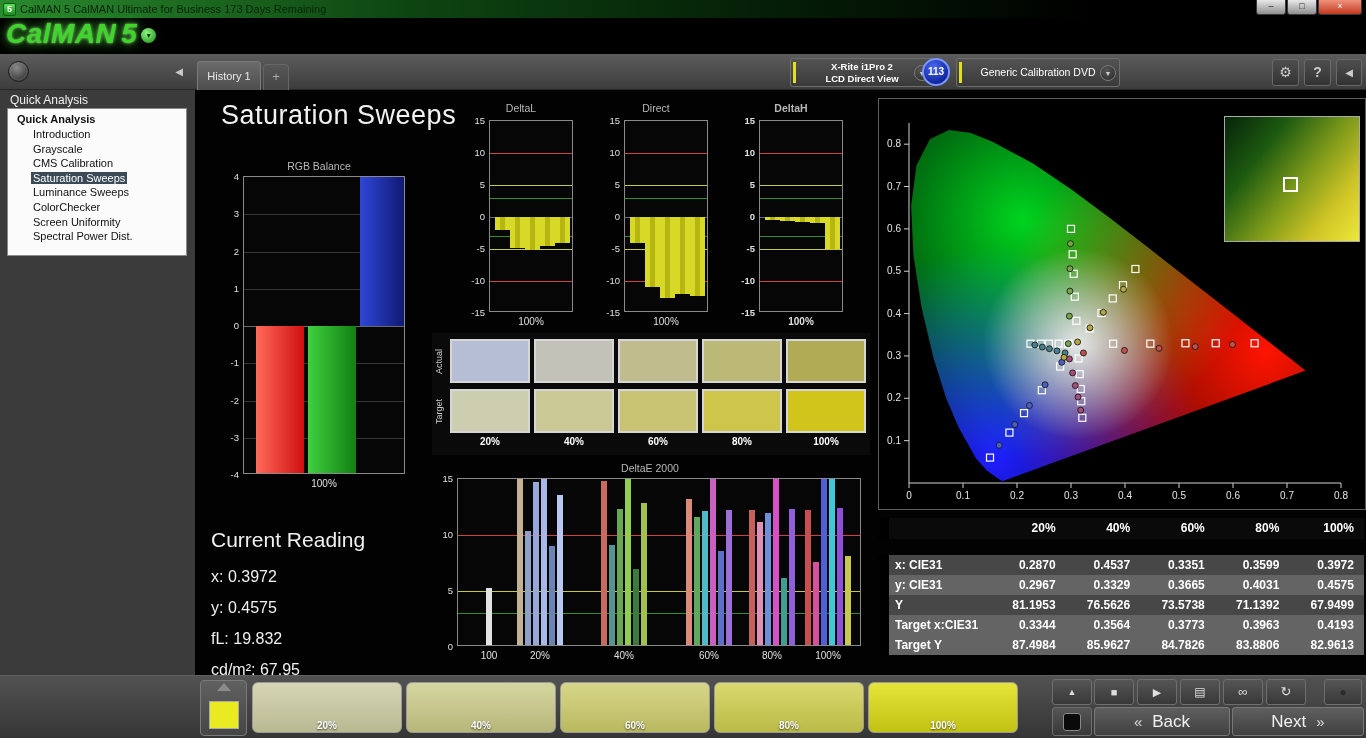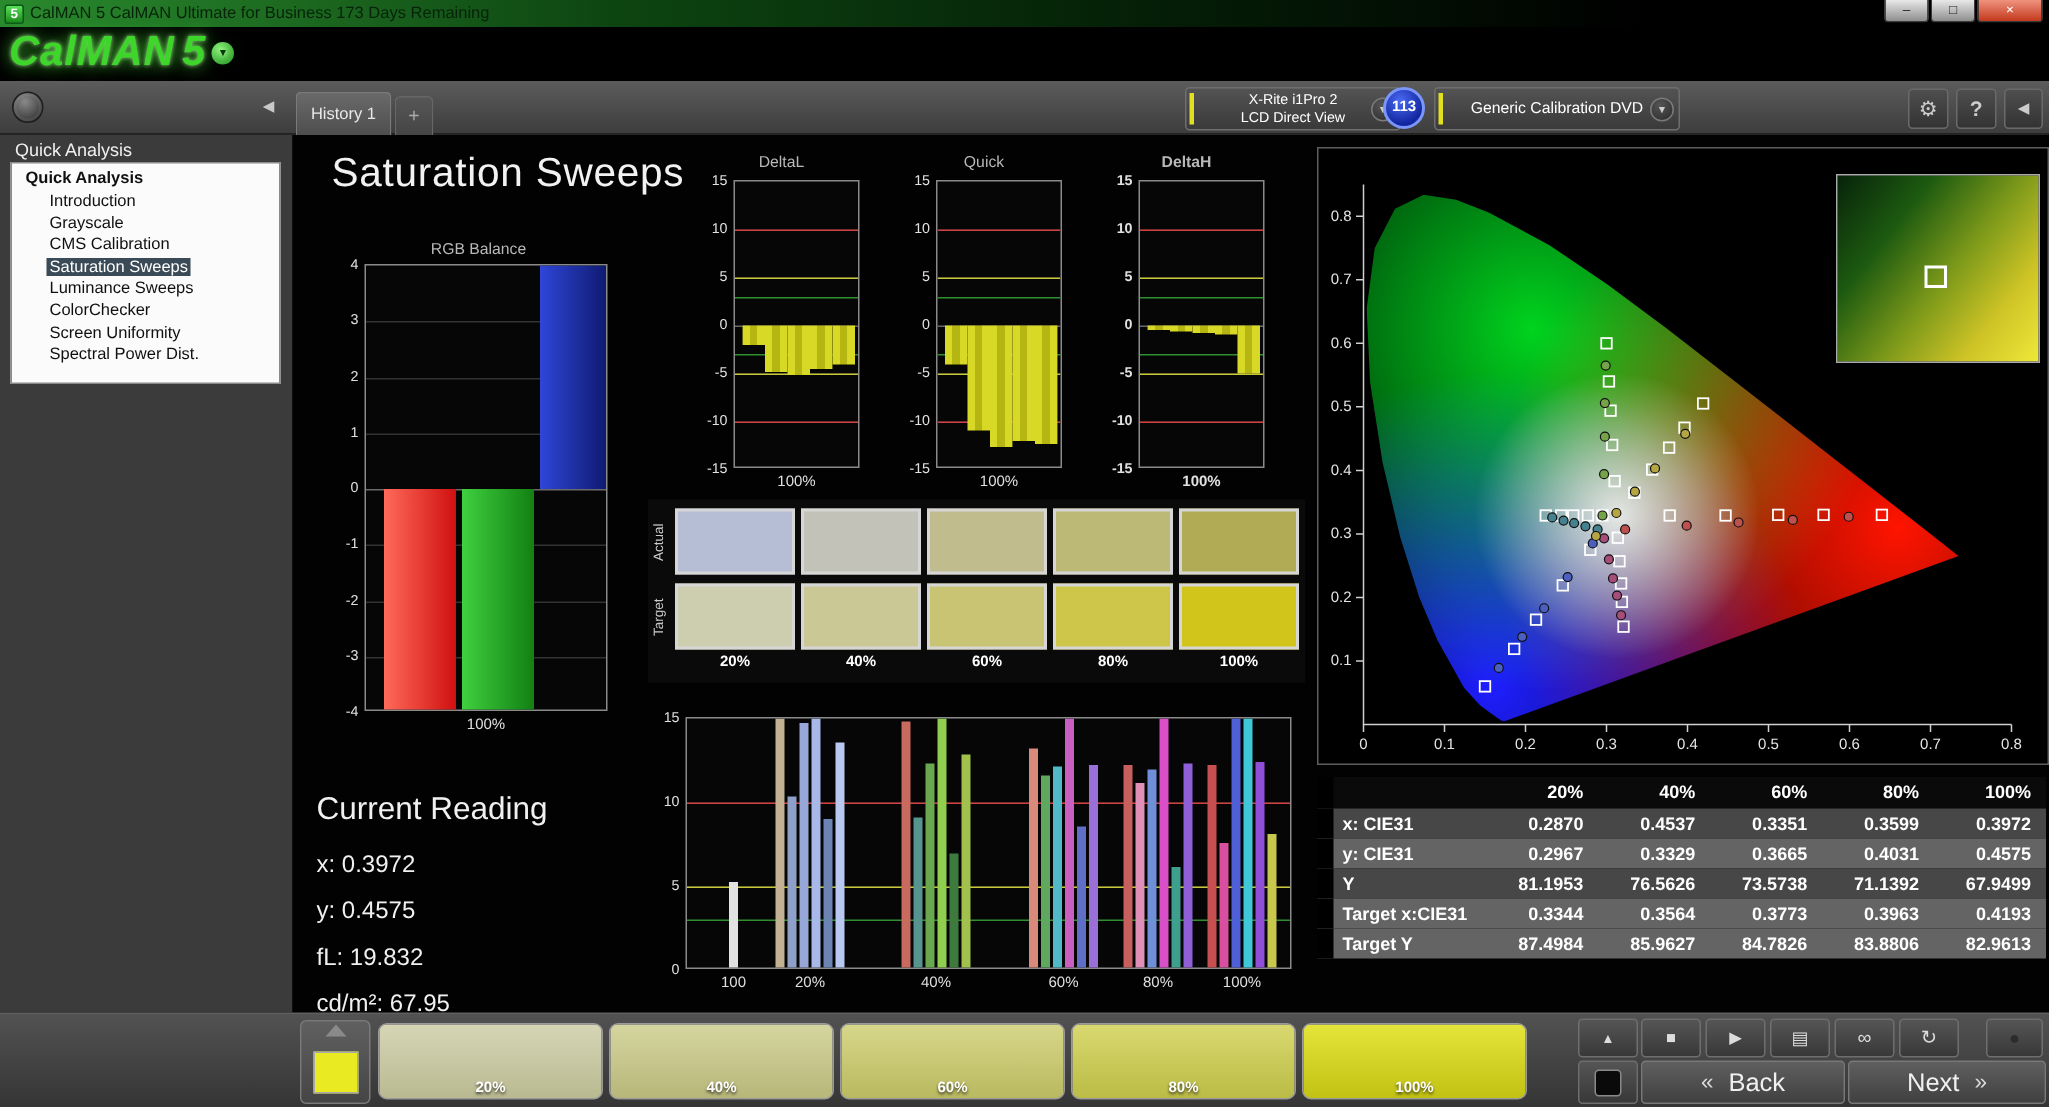--- a/index.html
+++ b/index.html
@@ -44,21 +44,21 @@
     border-radius:4px 4px 0 0; color:#e8e8e8; font-size:11px; text-align:center; line-height:28px; }
   .tab-add { position:absolute; left:263px; top:10px; width:26px; height:26px;
     background:linear-gradient(#565656,#454545); border:1px solid #666; border-bottom:none;
     border-radius:4px 4px 0 0; color:#aaa; font-size:13px; text-align:center; line-height:24px; }
   .dd { position:absolute; top:4px; height:29px; background:linear-gradient(#535353,#3a3a3a);
     border:1px solid #6e6e6e; border-radius:3px; color:#fff; text-align:center; }
   .dd .accent { position:absolute; left:2px; top:3px; bottom:3px; width:3px; background:#e0e020; }
   .dd .chev { position:absolute; right:3px; top:6px; width:16px; height:16px; border-radius:50%;
     background:radial-gradient(circle at 40% 30%,#555,#2a2a2a); border:1px solid #7a7a7a;
     color:#ccc; font-size:7px; line-height:15px; text-align:center; }
-  .dd-meter { left:790px; width:144px; font-size:9.5px; line-height:12px; padding-top:2px; }
+  .dd-meter { left:790px; width:144px; font-size:9.5px; line-height:12px; padding-top:2px;font-weight:bold; }
   .dd-source { left:956px; width:164px; font-size:10.5px; line-height:27px; }
   .dd-display { left:1128px; width:142px; font-size:10.5px; line-height:27px; }
   .badge { position:absolute; left:922px; top:4px; width:28px; height:28px; border-radius:50%;
     background:radial-gradient(circle at 40% 30%,#4a6af2,#1226a0 70%); border:2px solid #7a96f8;
     color:#fff; font-size:10px; font-weight:bold; text-align:center; line-height:24px; }
   .tool-btn { position:absolute; top:5px; width:27px; height:27px;
     background:linear-gradient(#4e4e4e,#333); border:1px solid #696969; border-radius:3px;
     color:#ccc; text-align:center; }
   #btn-gear { left:1272px; font-size:14px; line-height:25px; }
   #btn-help { left:1304px; font-size:14px; line-height:25px; font-weight:bold; }
@@ -255,21 +255,21 @@
         <div class="ylab" style="left: 0px; width: 22px; top: 13px;">15</div>
         <div class="ylab" style="left: 0px; width: 22px; top: 45px;">10</div>
         <div class="ylab" style="left: 0px; width: 22px; top: 77px;">5</div>
         <div class="ylab" style="left: 0px; width: 22px; top: 109px;">0</div>
         <div class="ylab" style="left: 0px; width: 22px; top: 141px;">-5</div>
         <div class="ylab" style="left: 0px; width: 22px; top: 173px;">-10</div>
         <div class="ylab" style="left: 0px; width: 22px; top: 205px;">-15</div>
         <div class="xlab" style="left: 26px; width: 84px; top: 214px;">100%</div>
       </div>
     <div id="chart-dc" class="chart">
-        <div class="ct">Quick</div>
+        <div class="ct">Direct</div>
         <div class="plot" style="left: 26px; top: 18px; width: 84px; height: 192px;">
           <div class="gline" style="top: 32px;"></div>
           <div class="gline" style="top: 64px;"></div>
           <div class="gline zline" style="top: 96px;"></div>
           <div class="gline" style="top: 128px;"></div>
           <div class="gline" style="top: 160px;"></div>
           <div class="rline" style="top: 32px; background: rgb(208, 64, 64);"></div>
           <div class="rline" style="top: 160px; background: rgb(208, 64, 64);"></div>
           <div class="rline" style="top: 64px; background: rgb(200, 200, 56);"></div>
           <div class="rline" style="top: 128px; background: rgb(200, 200, 56);"></div>
@@ -332,20 +332,21 @@
         <div class="sw" style="left: 186px; top: 56px; background: rgb(201, 196, 116);"></div>
         <div class="sw" style="left: 270px; top: 56px; background: rgb(205, 198, 74);"></div>
         <div class="sw" style="left: 354px; top: 56px; background: rgb(209, 197, 28);"></div>
         <div class="swlab" style="left: 16px;">20%</div>
         <div class="swlab" style="left: 100px;">40%</div>
         <div class="swlab" style="left: 184px;">60%</div>
         <div class="swlab" style="left: 268px;">80%</div>
         <div class="swlab" style="left: 352px;">100%</div>
       </div>
     <div id="chart-de" class="chart">
+        <div class="ct">DeltaE 2000</div>
         <div class="plot" style="left: 24px; top: 16px; width: 404px; height: 168px;">
           <div class="gline" style="top: 56px;"></div>
           <div class="gline" style="top: 112px;"></div>
           <div class="rline" style="top: 56px; background: rgb(208, 64, 64);"></div>
           <div class="rline" style="top: 112px; background: rgb(200, 200, 56);"></div>
           <div class="rline" style="top: 134.4px; background: rgb(47, 143, 47);"></div>
           <div class="bar" style="left: 28px; width: 6px; top: 108.64px; height: 59.36px; background: rgb(226, 226, 226);"></div>
           <div class="bar" style="left: 59px; width: 6px; top: 0px; height: 168px; background: rgb(194, 177, 147);"></div>
           <div class="bar" style="left: 67px; width: 6px; top: 51.52px; height: 116.48px; background: rgb(143, 160, 200);"></div>
           <div class="bar" style="left: 75px; width: 6px; top: 3.36px; height: 164.64px; background: rgb(151, 168, 216);"></div>
@@ -521,21 +522,21 @@
     </div>
     <div id="table">
         <div class="trow th" style="height: 21px; line-height: 21px;">
           <div class="tlabel"></div>
           <div class="tval">20%</div>
           <div class="tval">40%</div>
           <div class="tval">60%</div>
           <div class="tval">80%</div>
           <div class="tval">100%</div>
         </div>
-        <div class="trow" style="height: 20px; line-height: 20px; background: rgb(71, 71, 71);">
+        <div class="trow" style="height: 20px; line-height: 20px; background: rgb(71, 71, 71); margin-top: 16px;">
           <div class="tlabel">x: CIE31</div>
           <div class="tval">0.2870</div>
           <div class="tval">0.4537</div>
           <div class="tval">0.3351</div>
           <div class="tval">0.3599</div>
           <div class="tval">0.3972</div>
         </div>
         <div class="trow" style="height: 20px; line-height: 20px; background: rgb(100, 100, 100);">
           <div class="tlabel">y: CIE31</div>
           <div class="tval">0.2967</div>

